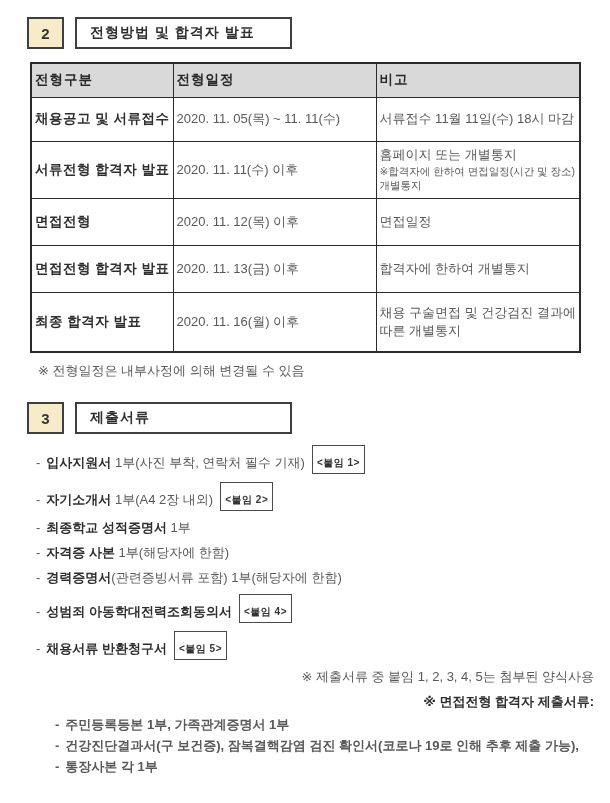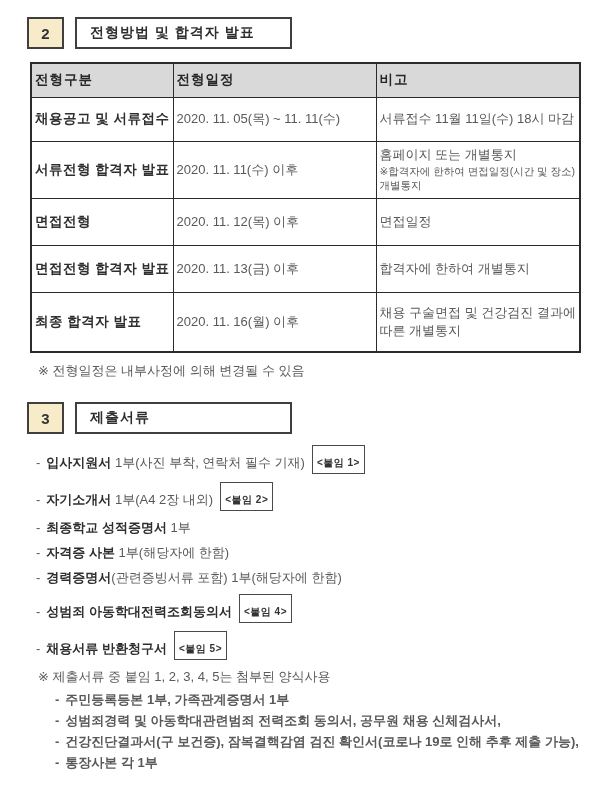--- a/index.html
+++ b/index.html
@@ -46,21 +46,21 @@
   .footnote{margin:9px 0 0 38px;font-size:13px;color:var(--text);}
   .sec3{margin-top:22px;}
   .doc-list{list-style:none;margin:11px 0 0 36px;padding:0;}
   .doc-list li{font-size:13px;color:var(--text);line-height:17px;margin-bottom:8px;white-space:nowrap;}
   .doc-list .b{font-weight:bold;color:var(--text-strong);}
   .dash{margin-right:6px;}
   .tag{
     display:inline-block;border:1px solid #4a4a4a;font-size:10px;font-weight:bold;
     color:#333;padding:8px 4px 2px;margin-left:7px;vertical-align:1px;letter-spacing:0.5px;
   }
-  .note-line{margin:2px 16px 0 38px;font-size:13px;color:var(--text);}
+  .note-line{margin:2px 16px 0 38px;font-size:13px;color:var(--text);text-align:right;}
   .note-line.bold{font-weight:bold;color:var(--text-strong);margin-top:7px;}
   .sub-list{list-style:none;margin:7px 0 0 55px;padding:0;}
   .sub-list li{font-size:13px;color:var(--text);line-height:14px;margin-bottom:7px;white-space:nowrap;font-weight:bold;}
 </style>
 </head>
 <body>
 
 <div>
 
   <div class="sec-header">
@@ -132,21 +132,21 @@
       <li><span class="dash">-</span><span class="b">입사지원서</span><span> 1부(사진 부착, 연락처 필수 기재)</span><span class="tag">&lt;붙임 1&gt;</span></li>
       <li><span class="dash">-</span><span class="b">자기소개서</span><span> 1부(A4 2장 내외)</span><span class="tag">&lt;붙임 2&gt;</span></li>
       <li><span class="dash">-</span><span class="b">최종학교 성적증명서</span><span> 1부</span></li>
       <li><span class="dash">-</span><span class="b">자격증 사본</span><span> 1부(해당자에 한함)</span></li>
       <li><span class="dash">-</span><span class="b">경력증명서</span><span>(관련증빙서류 포함) 1부(해당자에 한함)</span></li>
       <li><span class="dash">-</span><span class="b">성범죄 아동학대전력조회동의서</span><span class="tag">&lt;붙임 4&gt;</span></li>
       <li><span class="dash">-</span><span class="b">채용서류 반환청구서</span><span class="tag">&lt;붙임 5&gt;</span></li>
     </ul>
 
   <div class="note-line">※ 제출서류 중 붙임 1, 2, 3, 4, 5는 첨부된 양식사용</div>
+  <div class="note-line bold">※ 면접전형 합격자 제출서류:</div>
 
   <ul class="sub-list" id="sub-list">
       <li><span class="dash">-</span><span>주민등록등본 1부, 가족관계증명서 1부</span></li>
-      <li><span class="dash">-</span><span>성범죄경력 및 아동학대관련범죄 전력조회 동의서, 공무원 채용 신체검사서,</span></li>
       <li><span class="dash">-</span><span>건강진단결과서(구 보건증), 잠복결핵감염 검진 확인서(코로나 19로 인해 추후 제출 가능),</span></li>
       <li><span class="dash">-</span><span>통장사본 각 1부</span></li>
     </ul>
 
 </div>
 
 </body></html>

